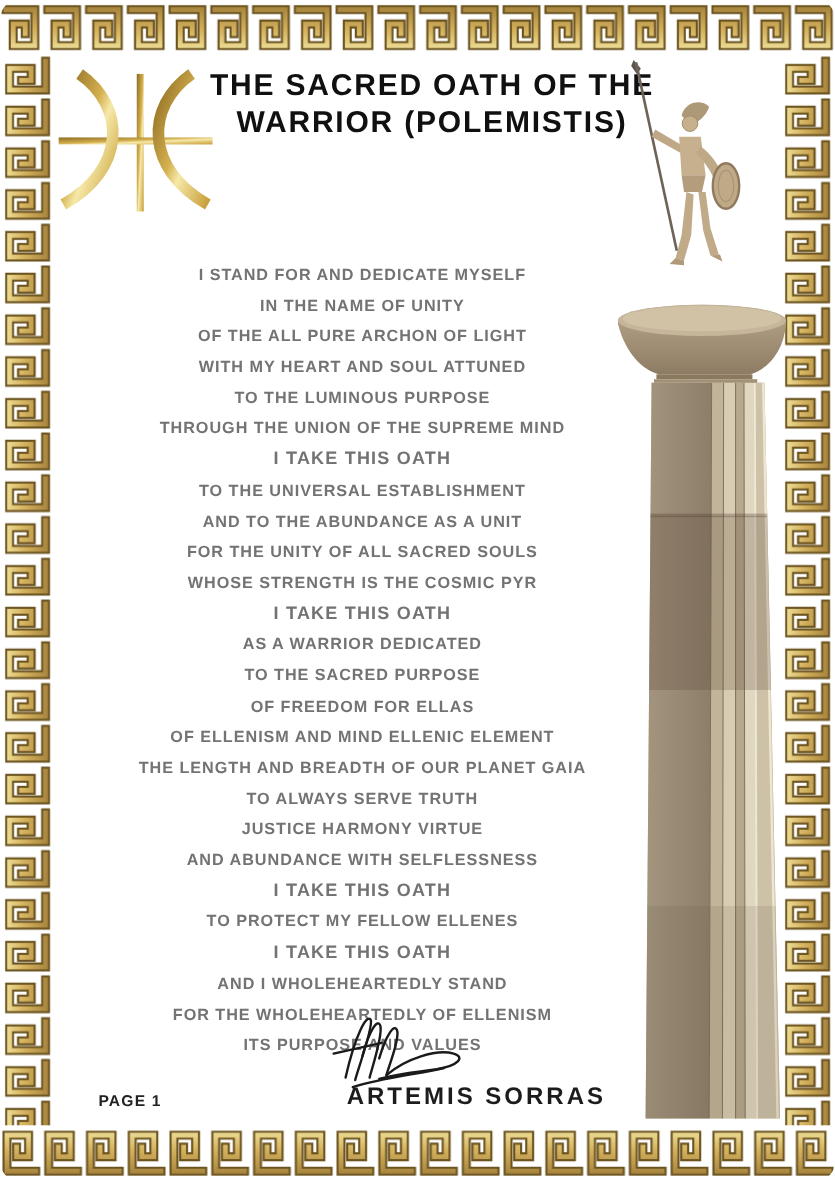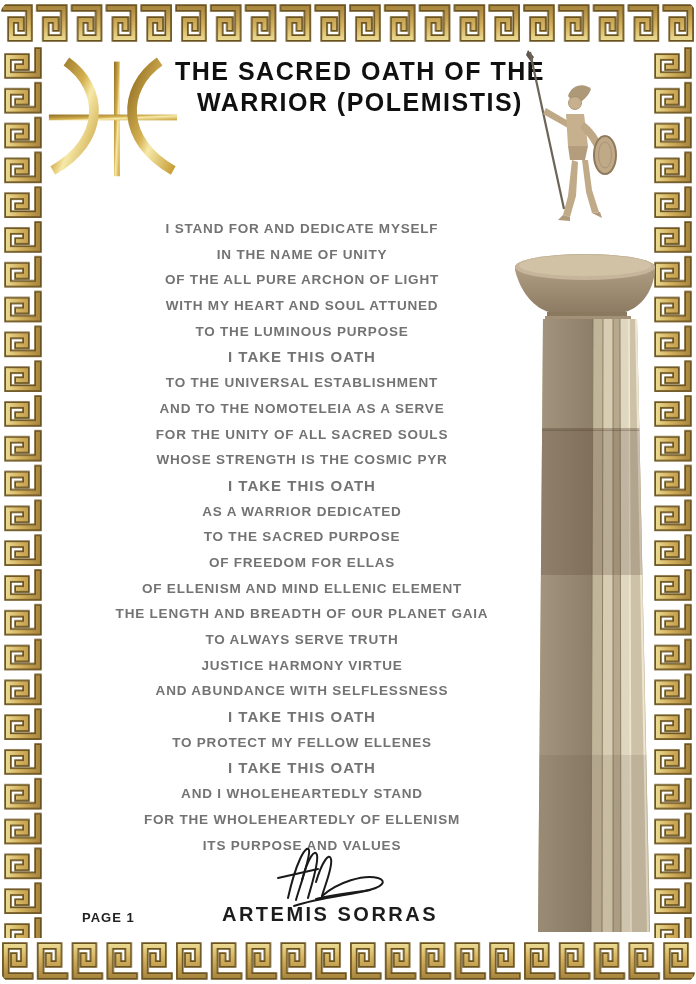--- a/index.html
+++ b/index.html
@@ -25,21 +25,21 @@
   
   .statue{position:absolute;left:518px;top:46px;width:128px;height:188px;}
   .column{position:absolute;left:505px;top:250px;width:150px;height:688px;}
   
   .oath{position:absolute;left:62px;top:170px;width:480px;text-align:center;color:#737373;margin-top:46px;}
   .oath-line{height:25.7px;line-height:25.7px;font-size:13.5px;font-weight:bold;
              letter-spacing:0.8px;white-space:nowrap;}
   .oath-line.strong{font-size:15px;letter-spacing:1px;}
   
   .signature{position:absolute;left:266px;top:840px;width:138px;height:72px;}
-  .author{position:absolute;left:155px;top:903px;width:350px;text-align:center;
+  .author{position:absolute;left:155px;top:903px;width:350px;text-align:right;
           font-size:20px;font-weight:bold;letter-spacing:2.5px;color:#1c1c1c;}
   .page-label{position:absolute;left:72px;top:910px;font-size:13px;font-weight:bold;
               letter-spacing:1px;color:#222;padding-left:10px;}
 </style>
 </head>
 <body>
 
 <div class="canvas">
 
   <svg class="defs-holder" aria-hidden="true">
@@ -142,23 +142,24 @@
     <rect x="42" y="62" width="80" height="4" fill="#8a785f"></rect>
     <rect x="40" y="66" width="86" height="3" fill="#a39177"></rect>
   </svg>
 
   <div class="oath">
     <div class="oath-line">I STAND FOR AND DEDICATE MYSELF</div>
     <div class="oath-line">IN THE NAME OF UNITY</div>
     <div class="oath-line">OF THE ALL PURE ARCHON OF LIGHT</div>
     <div class="oath-line">WITH MY HEART AND SOUL ATTUNED</div>
     <div class="oath-line">TO THE LUMINOUS PURPOSE</div>
+    <div class="oath-line">THROUGH THE UNION OF THE SUPREME MIND</div>
     <div class="oath-line strong">I TAKE THIS OATH</div>
     <div class="oath-line">TO THE UNIVERSAL ESTABLISHMENT</div>
-    <div class="oath-line">AND TO THE NOMOTELEIA AS A SERVE</div>
+    <div class="oath-line">AND TO THE ABUNDANCE AS A UNIT</div>
     <div class="oath-line">FOR THE UNITY OF ALL SACRED SOULS</div>
     <div class="oath-line">WHOSE STRENGTH IS THE COSMIC PYR</div>
     <div class="oath-line strong">I TAKE THIS OATH</div>
     <div class="oath-line">AS A WARRIOR DEDICATED</div>
     <div class="oath-line">TO THE SACRED PURPOSE</div>
     <div class="oath-line">OF FREEDOM FOR ELLAS</div>
     <div class="oath-line">OF ELLENISM AND MIND ELLENIC ELEMENT</div>
     <div class="oath-line">THE LENGTH AND BREADTH OF OUR PLANET GAIA</div>
     <div class="oath-line">TO ALWAYS SERVE TRUTH</div>
     <div class="oath-line">JUSTICE HARMONY VIRTUE</div>

